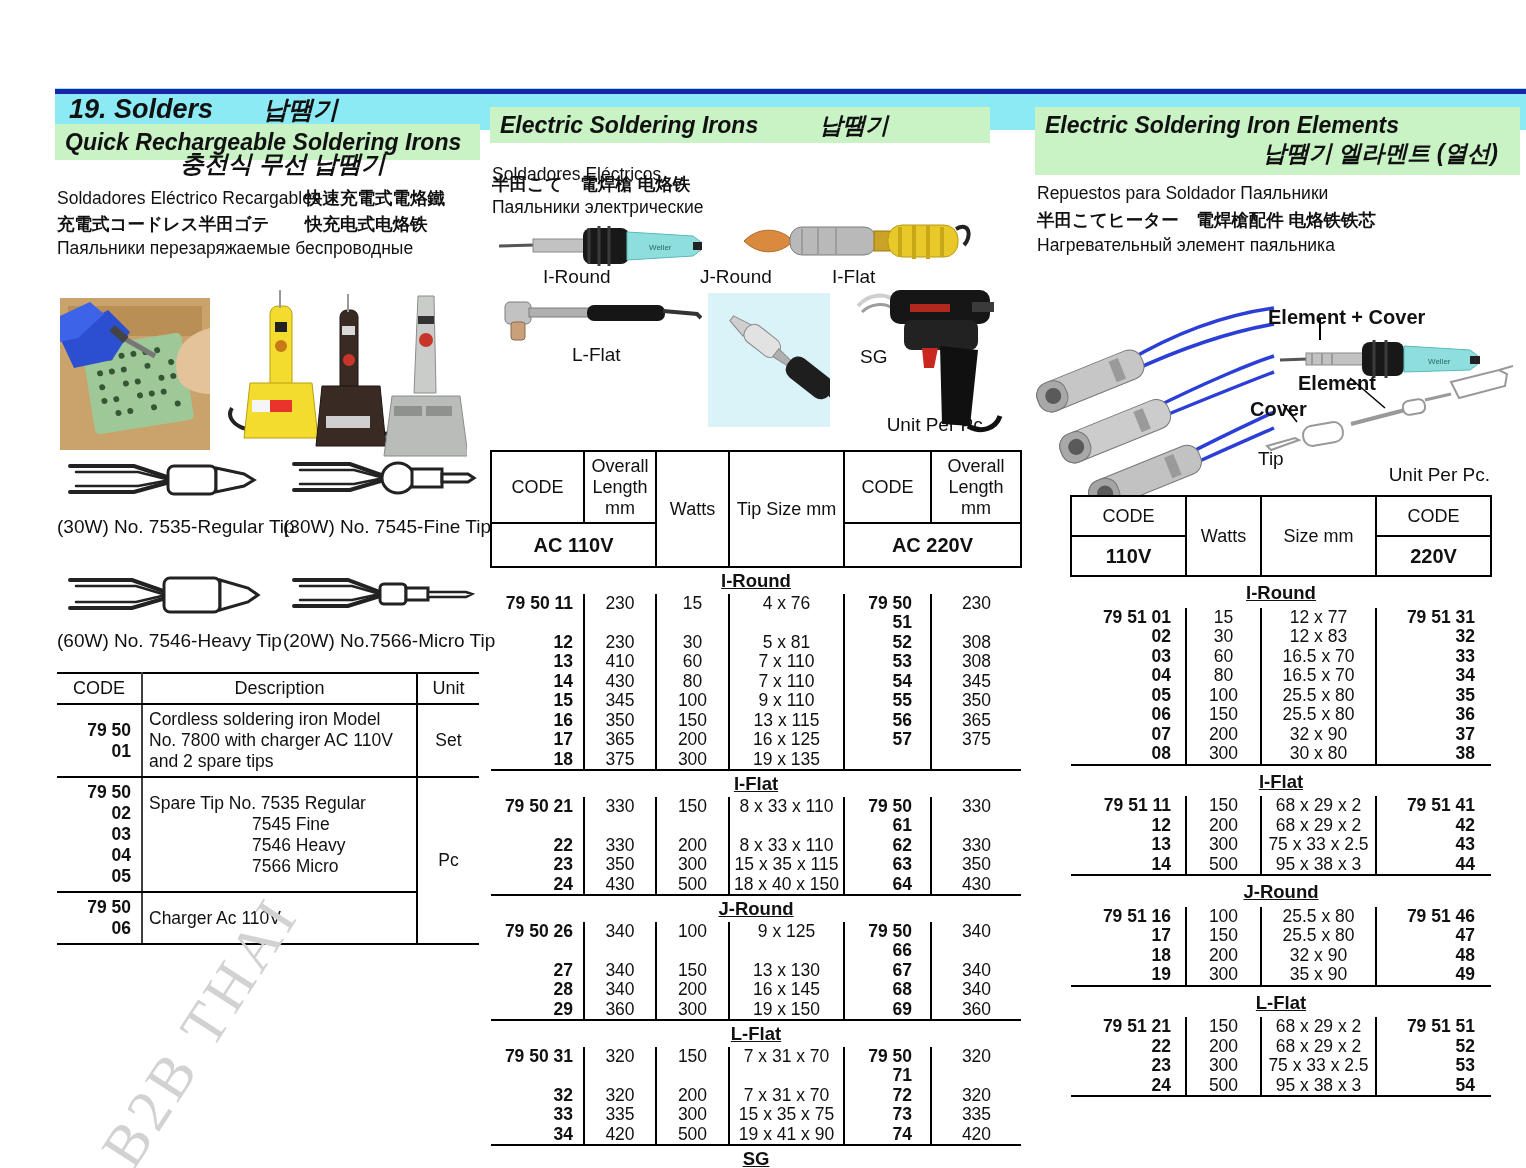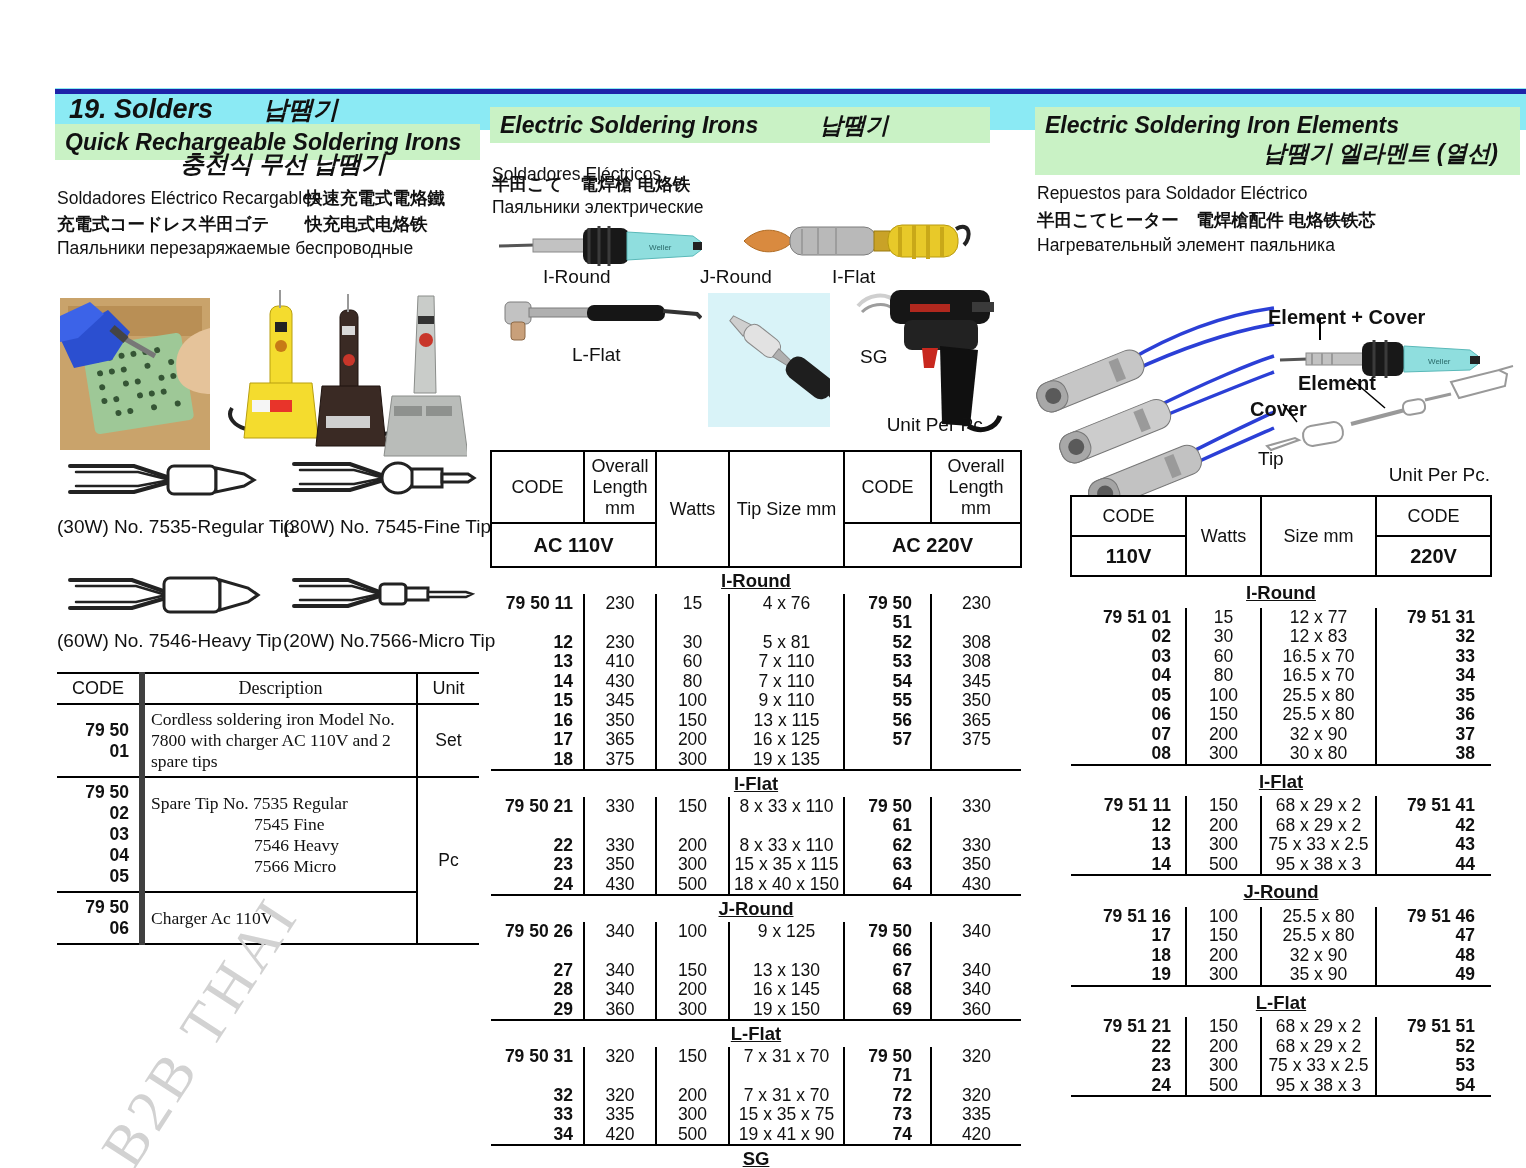--- a/index.html
+++ b/index.html
@@ -37,21 +37,21 @@
   table.rt td.c1,table.rt td.c2,table.rt td.c3{border-left:2px solid #000;}
   table.rt td.c0{text-align:right;padding-right:14px;font-weight:bold;}
   table.rt td.c3{text-align:right;padding-right:16px;font-weight:bold;}
   table.rt td{line-height:19.5px;}
   table.rt td.sec-title{padding:6px 0 4px;}
   
   table.lt{position:absolute;border-collapse:collapse;table-layout:fixed;
            border-top:2px solid #000;border-bottom:2px solid #000;font-size:17.5px;}
   table.lt th{font-weight:normal;font-size:18px;text-align:center;padding:4px 2px;}
   table.lt th,table.lt td{border-bottom:2px solid #000;vertical-align:middle;line-height:21px;}
-  table.lt .vline{border-left:6px solid #404040;border-right:2px solid #000;font-family:Liberation Serif, serif;}
+  table.lt .vline{border-left:2px solid #404040;border-right:2px solid #000;}
   table.lt td{padding:4px 6px;}
   table.lt td.code{font-weight:bold;text-align:right;padding-right:10px;vertical-align:top;}
   table.lt td.unit{text-align:center;}
   table.lt .ind{padding-left:103px;}
   
   .watermark{position:absolute;left:88px;top:1142px;transform:rotate(-57deg);transform-origin:0 0;
              font-family:"Liberation Serif",serif;font-size:60px;color:#d2d2d2;letter-spacing:5px;white-space:nowrap;}
   .art{position:absolute;}
   .leader{position:absolute;background:#000;}
 </style>
@@ -509,21 +509,21 @@
         <tr>
           <td colspan="6" class="sec-title"><span class="sec-label">SG</span></td>
         </tr>
       </tbody>
     </table>
 
   <div class="gbar" style="left:1035px;top:107px;width:485px;height:68px;">
     <span>Electric Soldering Iron Elements</span>
     <span class="sub">납땜기 엘라멘트 (열선)</span>
   </div>
-  <div class="lang" style="left:1037px;top:183px;">Repuestos para Soldador Eléctrico</div>
+  <div class="lang" style="left:1037px;top:183px;">Repuestos para Soldador Паяльники</div>
   <div class="lang cjk" style="left:1037px;top:208px;">半田こてヒーター　電焊槍配件 电烙铁铁芯</div>
   <div class="lang" style="left:1037px;top:235px;">Нагревательный элемент паяльника</div>
 
   <svg class="art" style="left:1030px;top:300px;" width="245" height="195">
     <g stroke="#2b3fd6" stroke-width="3.5" fill="none">
       <path d="M96,62 C150,30 200,14 244,8"></path>
       <path d="M100,72 C160,44 210,30 244,24"></path>
       <path d="M120,110 C180,80 225,62 244,56"></path>
       <path d="M124,120 C185,95 228,78 244,72"></path>
       <path d="M150,158 C200,132 232,118 244,112"></path>

